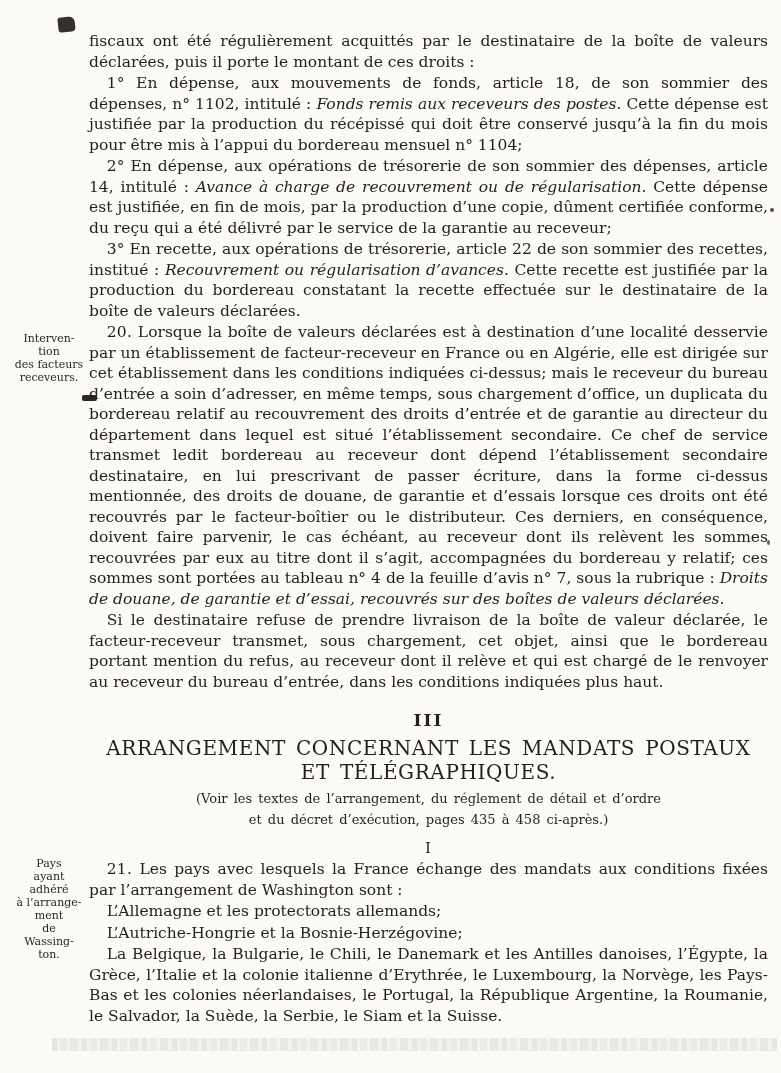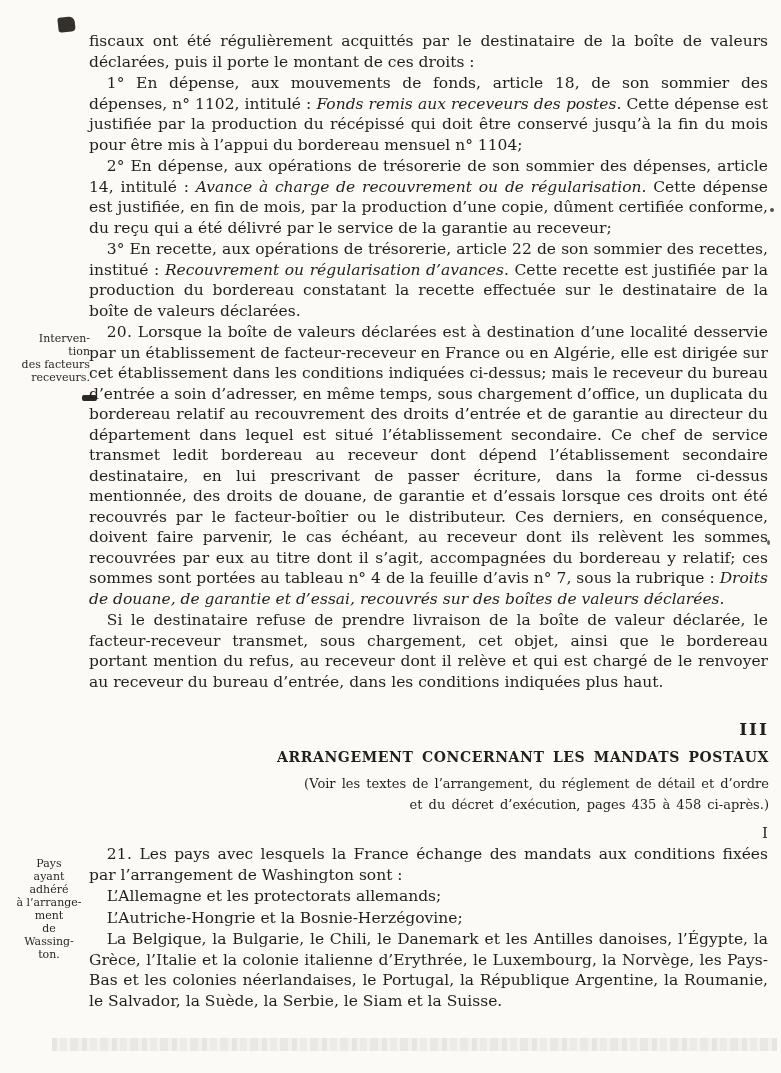--- a/index.html
+++ b/index.html
@@ -21,23 +21,23 @@
     position:absolute;left:88px;top:30px;width:681px;
     font-size:15.5px;line-height:20.5px;
     text-align:justify;
   }
   .column p{margin:1px;padding:0;}
   p.ind{text-indent:1.15em;}
   .it{font-style:italic;}
   b{font-weight:normal;letter-spacing:.2px;}
   .gap-20{margin-top:15px;}
   
-  .heading{ text-align:right; margin-top:26px; text-indent:0;}
+  .heading{ text-align:center; margin-top:17px; text-indent:0;}
   .numeral{font-weight:bold;font-size:17px;letter-spacing:2px;line-height:22px;}
-  .title{font-weight:bold;font-size:14px;line-height:24px;letter-spacing:.6px;margin-top:5px;word-spacing:3px;}
+  .title{font-weight:normal;font-size:20px;line-height:24px;letter-spacing:.6px;margin-top:5px;word-spacing:3px;}
   .title span{display:block;}
   .hnote{font-size:13px;line-height:21px;margin-top:4px;word-spacing:2px;}
   .hnote span{display:block;}
   .subsection{font-size:15px;line-height:20px;margin-top:8px;font-weight:normal;letter-spacing:1px;}
   .art21{margin-top:11px;}
   
   .blot{
     position:absolute;left:58px;top:17px;width:17px;height:15px;
     background:#34302b;border-radius:2px 6px 4px 3px;transform:rotate(-6deg);
   }
@@ -60,21 +60,21 @@
 <body>
 
 <div class="page">
 
   <div class="blot"></div>
   <div class="dash"></div>
   <div class="speck1"></div>
   <div class="speck2"></div>
   <div class="edge-band"></div>
 
-  <div class="margin-note" style="top:332px;text-align:right;">
+  <div class="margin-note" style="top:332px;">
     <span>Interven-</span>
     <span>tion</span>
     <span>des facteurs</span>
     <span>receveurs.</span>
   </div>
 
   <div class="margin-note" style="top:857px;">
     <span>Pays</span>
     <span>ayant</span>
     <span>adhéré</span>
@@ -96,20 +96,21 @@
     <p class="ind"><span>3° En recette, aux opérations de trésorerie, article 22 de son sommier des recettes, institué : </span><span class="it">Recouvrement ou régularisation d’avances.</span><span> Cette recette est justifiée par la production du bordereau constatant la recette effectuée sur le destinataire de la boîte de valeurs déclarées.</span></p>
 
     <p class="ind gap-20"><b>20.</b><span> Lorsque la boîte de valeurs déclarées est à destination d’une localité desservie par un établissement de facteur-receveur en France ou en Algérie, elle est dirigée sur cet établissement dans les conditions indiquées ci-dessus; mais le receveur du bureau d’entrée a soin d’adresser, en même temps, sous chargement d’office, un duplicata du bordereau relatif au recouvrement des droits d’entrée et de garantie au directeur du département dans lequel est situé l’établissement secondaire. Ce chef de service transmet ledit bordereau au receveur dont dépend l’établissement secondaire destinataire, en lui prescrivant de passer écriture, dans la forme ci-dessus mentionnée, des droits de douane, de garantie et d’essais lorsque ces droits ont été recouvrés par le facteur-boîtier ou le distributeur. Ces derniers, en conséquence, doivent faire parvenir, le cas échéant, au receveur dont ils relèvent les sommes recouvrées par eux au titre dont il s’agit, accompagnées du bordereau y relatif; ces sommes sont portées au tableau n° 4 de la feuille d’avis n° 7, sous la rubrique : </span><span class="it">Droits de douane, de garantie et d’essai, recouvrés sur des boîtes de valeurs déclarées.</span></p>
 
     <p class="ind">Si le destinataire refuse de prendre livraison de la boîte de valeur déclarée, le facteur-receveur transmet, sous chargement, cet objet, ainsi que le bordereau portant mention du refus, au receveur dont il relève et qui est chargé de le renvoyer au receveur du bureau d’entrée, dans les conditions indiquées plus haut.</p>
 
     <div class="heading">
       <div class="numeral">III</div>
       <div class="title">
         <span>ARRANGEMENT CONCERNANT LES MANDATS POSTAUX</span>
+        <span>ET TÉLÉGRAPHIQUES.</span>
       </div>
       <div class="hnote">
         <span>(Voir les textes de l’arrangement, du réglement de détail et d’ordre</span>
         <span>et du décret d’exécution, pages 435 à 458 ci-après.)</span>
       </div>
       <div class="subsection">I</div>
     </div>
 
     <p class="ind art21"><b>21.</b><span> Les pays avec lesquels la France échange des mandats aux conditions fixées par l’arrangement de Washington sont :</span></p>
 

